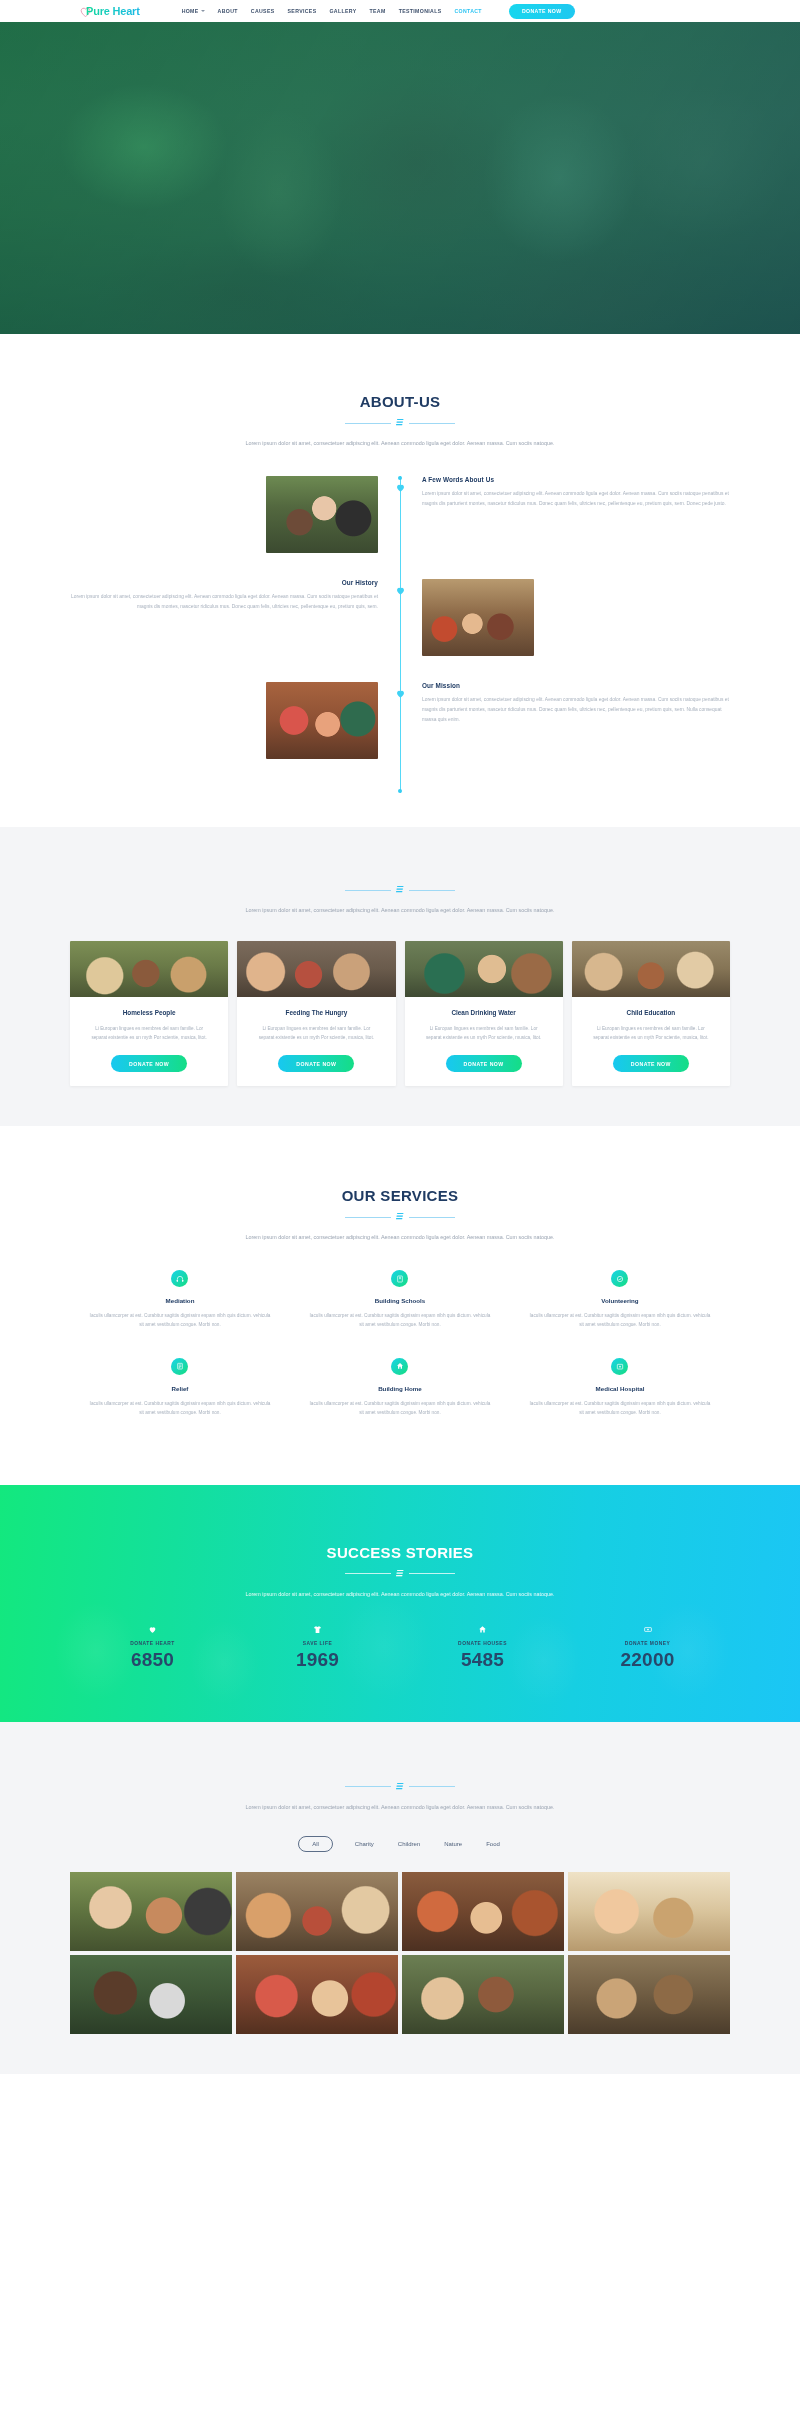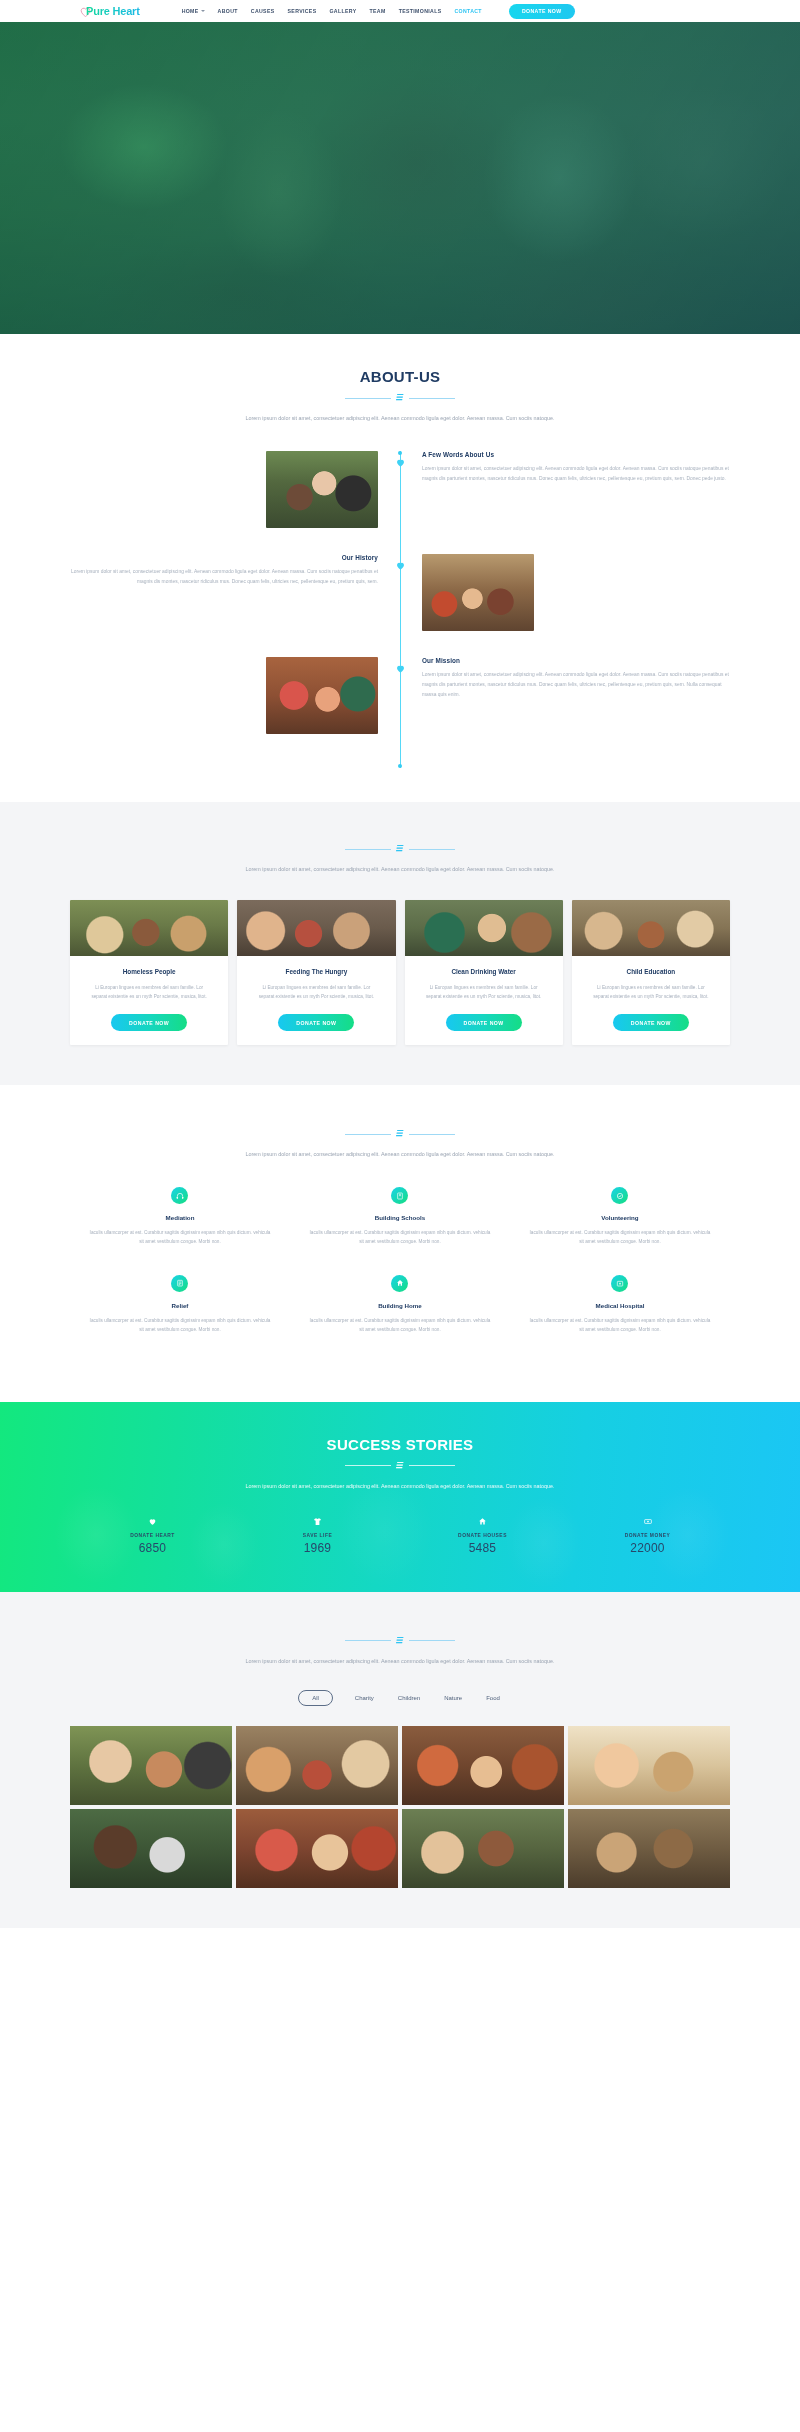--- a/index.html
+++ b/index.html
@@ -115,21 +115,21 @@
     background: linear-gradient(120deg, rgba(26,140,108,0.80) 0%, rgba(38,150,128,0.76) 35%, rgba(46,135,140,0.78) 70%, rgba(40,110,125,0.82) 100%);
     mix-blend-mode: multiply;
   }
   .hero-tint {
     position: absolute; inset: 0;
     background: linear-gradient(120deg, rgba(34,180,130,0.30), rgba(40,160,170,0.30));
   }
 
   
   .section { padding: 0 70px; }
-  .section-head { text-align: center; }
+  .section-head { text-align: center; margin-top: 25px; }
   .section-title {
     font-size: 15px;
     font-weight: 700;
     color: #1f3b63;
     letter-spacing: 0.3px;
   }
   .section-title.light { color: #ffffff; }
   .divider {
     display: flex;
     align-items: center;
@@ -354,21 +354,21 @@
   }
   .service-text {
     font-size: 4.7px;
     line-height: 1.95;
     color: #a7b0bd;
   }
 
   
   .success {
     padding-top: 34px;
-    padding-bottom: 37px;
+    padding-bottom: 51px;
     background: linear-gradient(95deg, #13e87e 0%, #13e09c 22%, #14d8c4 48%, #16cfe2 72%, #1bc6f5 100%);
     position: relative;
     overflow: hidden;
   }
   .success-bgshapes {
     position: absolute; inset: 0;
     background:
       radial-gradient(ellipse 60px 70px at 12% 70%, rgba(255,255,255,0.07), transparent 70%),
       radial-gradient(ellipse 50px 60px at 28% 75%, rgba(255,255,255,0.06), transparent 70%),
       radial-gradient(ellipse 70px 80px at 48% 68%, rgba(255,255,255,0.05), transparent 70%),
@@ -395,22 +395,22 @@
   }
   .counter-icon svg { display: block; }
   .counter-label {
     font-size: 4.9px;
     font-weight: 700;
     letter-spacing: 0.5px;
     color: #2b4a68;
     margin-bottom: 3px;
   }
   .counter-value {
-    font-size: 12px;
-    font-weight: 400;
+    font-size: 19px;
+    font-weight: 700;
     color: #27486b;
     letter-spacing: 0.2px;
   }
 
   
   .gallery { background: #f4f5f7; padding-top: 36px; padding-bottom: 40px; }
   .gallery-filters {
     display: flex;
     justify-content: center;
     align-items: center;
@@ -611,20 +611,21 @@
       <div class="cause-img ci4"></div>
       <div class="cause-title">Child Education</div>
       <div class="cause-text">Li Europan lingues es membres del sam familie. Lor separat existentie es un myth Por scientie, musica, litot.</div>
       <button class="donate-pill">DONATE NOW</button>
     </div>
   </div>
 </section>
 
 <section class="section services">
   <div class="section-head">
+    <h2 class="section-title">OUR SERVICES</h2>
     <div class="divider">
       <span class="bar"></span>
       <span class="glyph">☰</span>
       <span class="bar"></span>
     </div>
     <p class="section-sub">Lorem ipsum dolor sit amet, consectetuer adipiscing elit. Aenean commodo ligula eget dolor. Aenean massa. Cum sociis natoque.</p>
   </div>
 
   <div class="service-grid">
     <div class="service-item">

